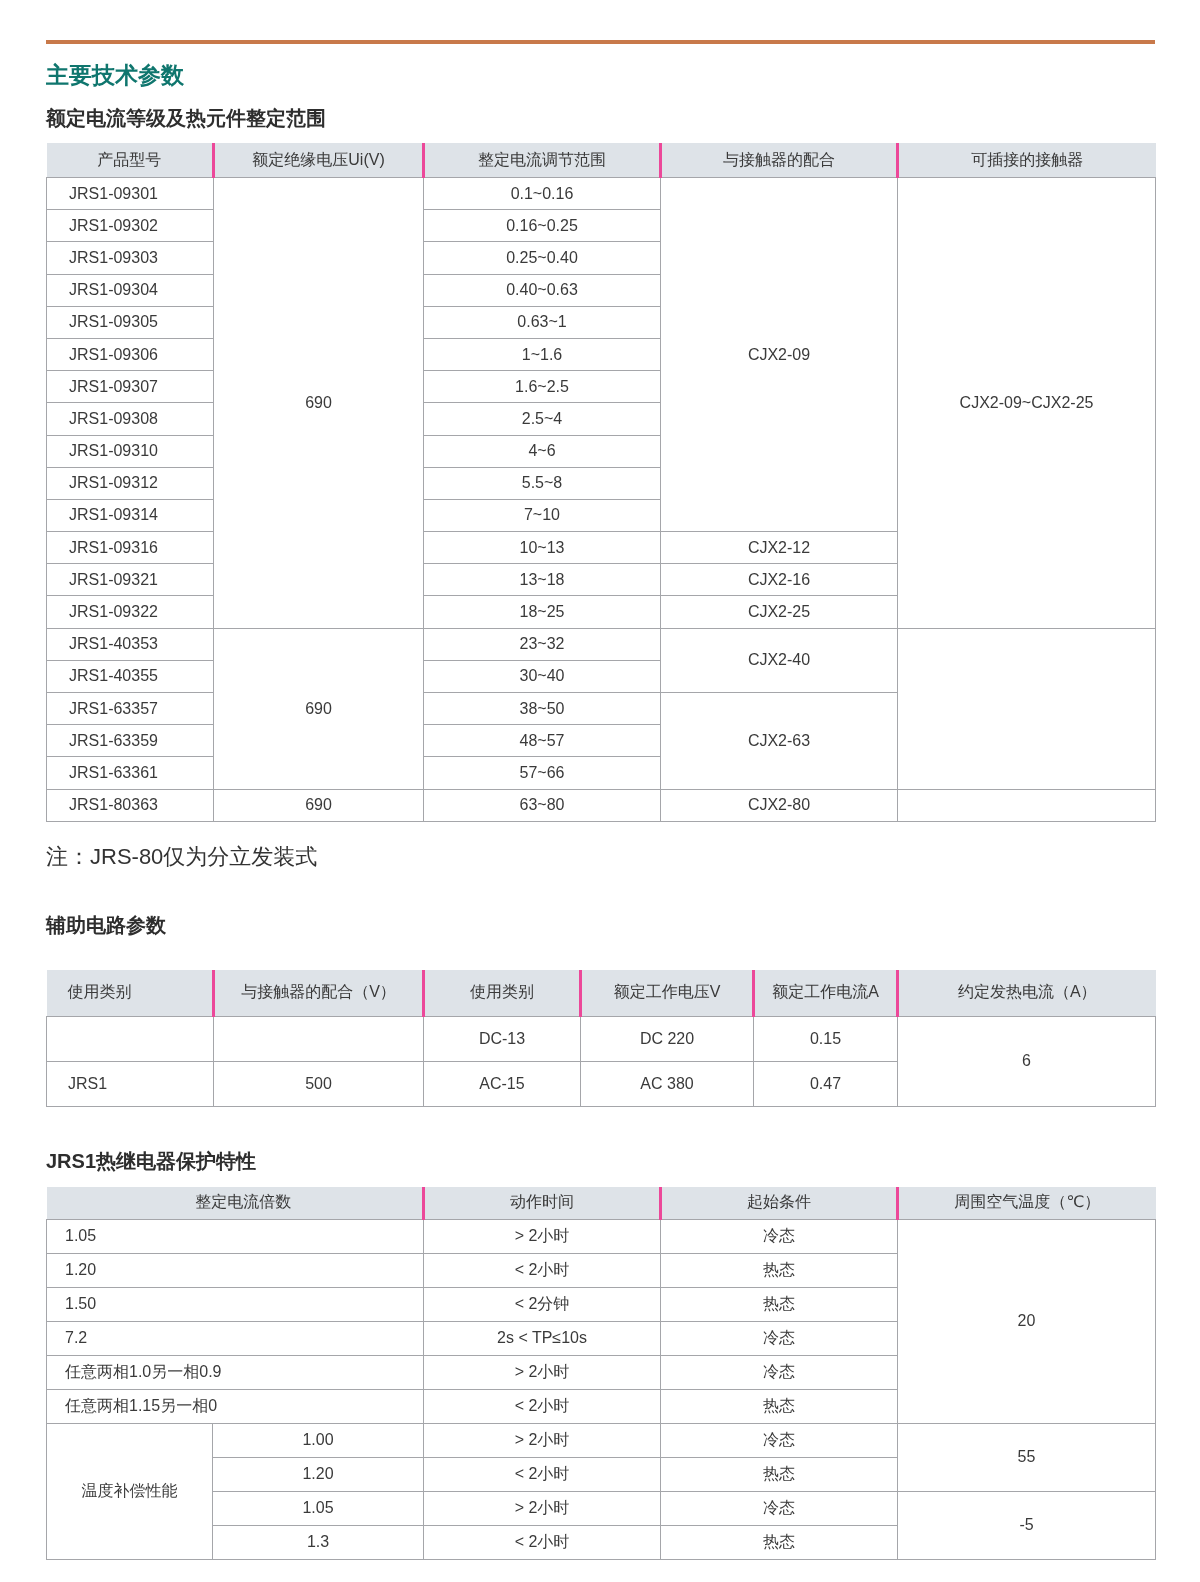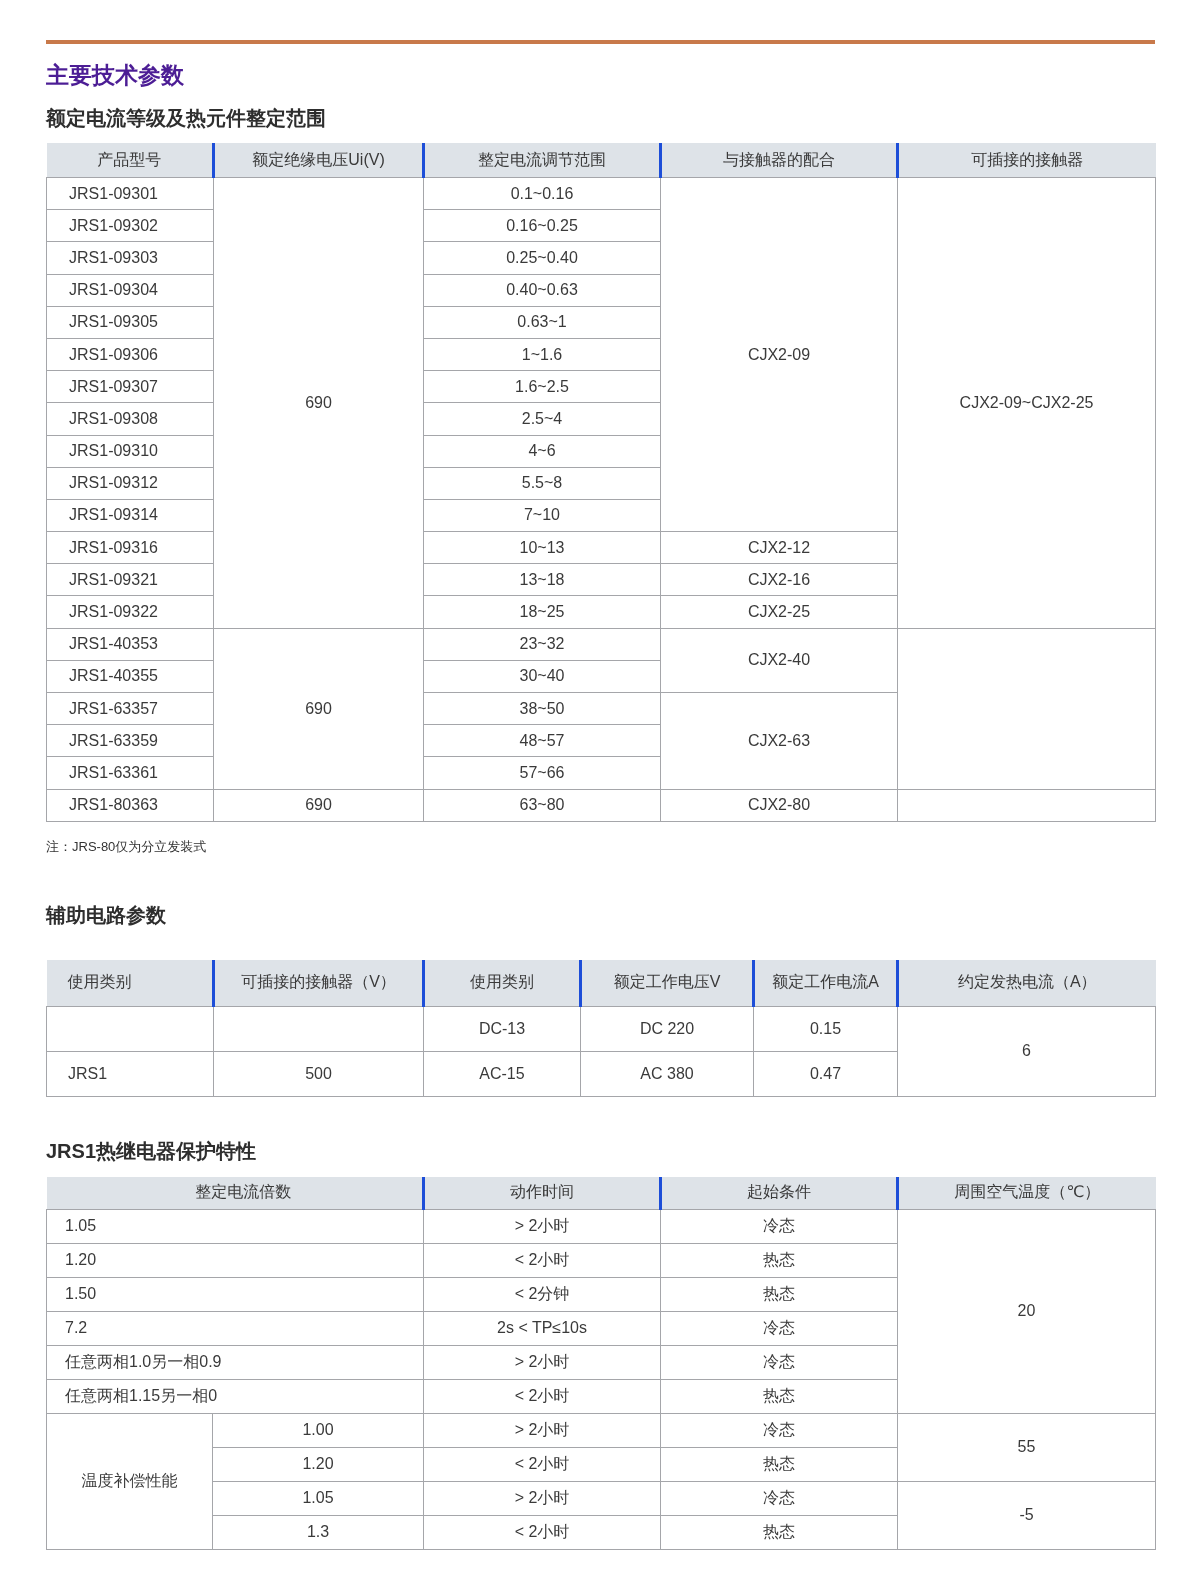--- a/index.html
+++ b/index.html
@@ -9,21 +9,21 @@
     color:#3a3a3a;
     -webkit-font-smoothing:antialiased;
   }
   .page { width:1109px; margin-left:46px; }
 
   .top-rule { height:4px; background:#C8794A; margin-top:40px; }
 
   .page-title {
     margin:19px 0 0 0;
     font-size:23px; line-height:24px;
-    font-weight:bold; color:#4c1d95;
+    font-weight:bold; color:#0f766e;
   }
   .subtitle {
     margin-top:21px;
     font-size:20px; line-height:20px;
     font-weight:600; color:#2e2e2e;
   }
   .subtitle.s2 { margin-top:46px; line-height:22px; }
   .subtitle.s3 { margin-top:43px; line-height:22px; }
 
   table {
@@ -31,39 +31,39 @@
     table-layout:fixed;
     width:1109px;
     font-size:16px;
     color:#3a3a3a;
   }
   th {
     background:#DEE3E8;
     font-weight:normal;
     font-size:16px;
     color:#3a3a3a;
-    border-left:3px solid #1d4ed8;
+    border-left:3px solid #ec4899;
     text-align:center;
     padding:0;
   }
   th:first-child { border-left:none; }
   td {
     border:1px solid #A5A6AA;
     text-align:center;
     padding:0;
   }
 
   
   .t1 { margin-top:15px; }
   .t1 th { height:34px; }
   .t1 td { height:31.2px; }
   .t1 td.model { text-align:left; padding-left:22px; }
 
   
-  .note { margin-top:14px; font-size:13px; line-height:22px; color:#333333; }
+  .note { margin-top:24px; font-size:22px; line-height:22px; color:#333333; }
 
   
   .t2 { margin-top:34px;border-radius:10px; }
   .t2 th { height:46px; }
   .t2 td { height:44px; }
   .t2 th.left, .t2 td.left { text-align:left; padding-left:21px; }
 
   
   .t3 { margin-top:15px; }
   .t3 th { height:32px; }
@@ -205,21 +205,21 @@
       <col style="width:167px">
         <col style="width:210px">
         <col style="width:157px">
         <col style="width:173px">
         <col style="width:144px">
         <col style="width:258px">
     </colgroup>
     <thead>
       <tr>
         <th class="left">使用类别</th>
-        <th>可插接的接触器（V）</th>
+        <th>与接触器的配合（V）</th>
         <th>使用类别</th>
         <th>额定工作电压V</th>
         <th>额定工作电流A</th>
         <th>约定发热电流（A）</th>
       </tr>
     </thead>
     <tbody>
       <tr>
         <td class="left"></td>
         <td></td>

